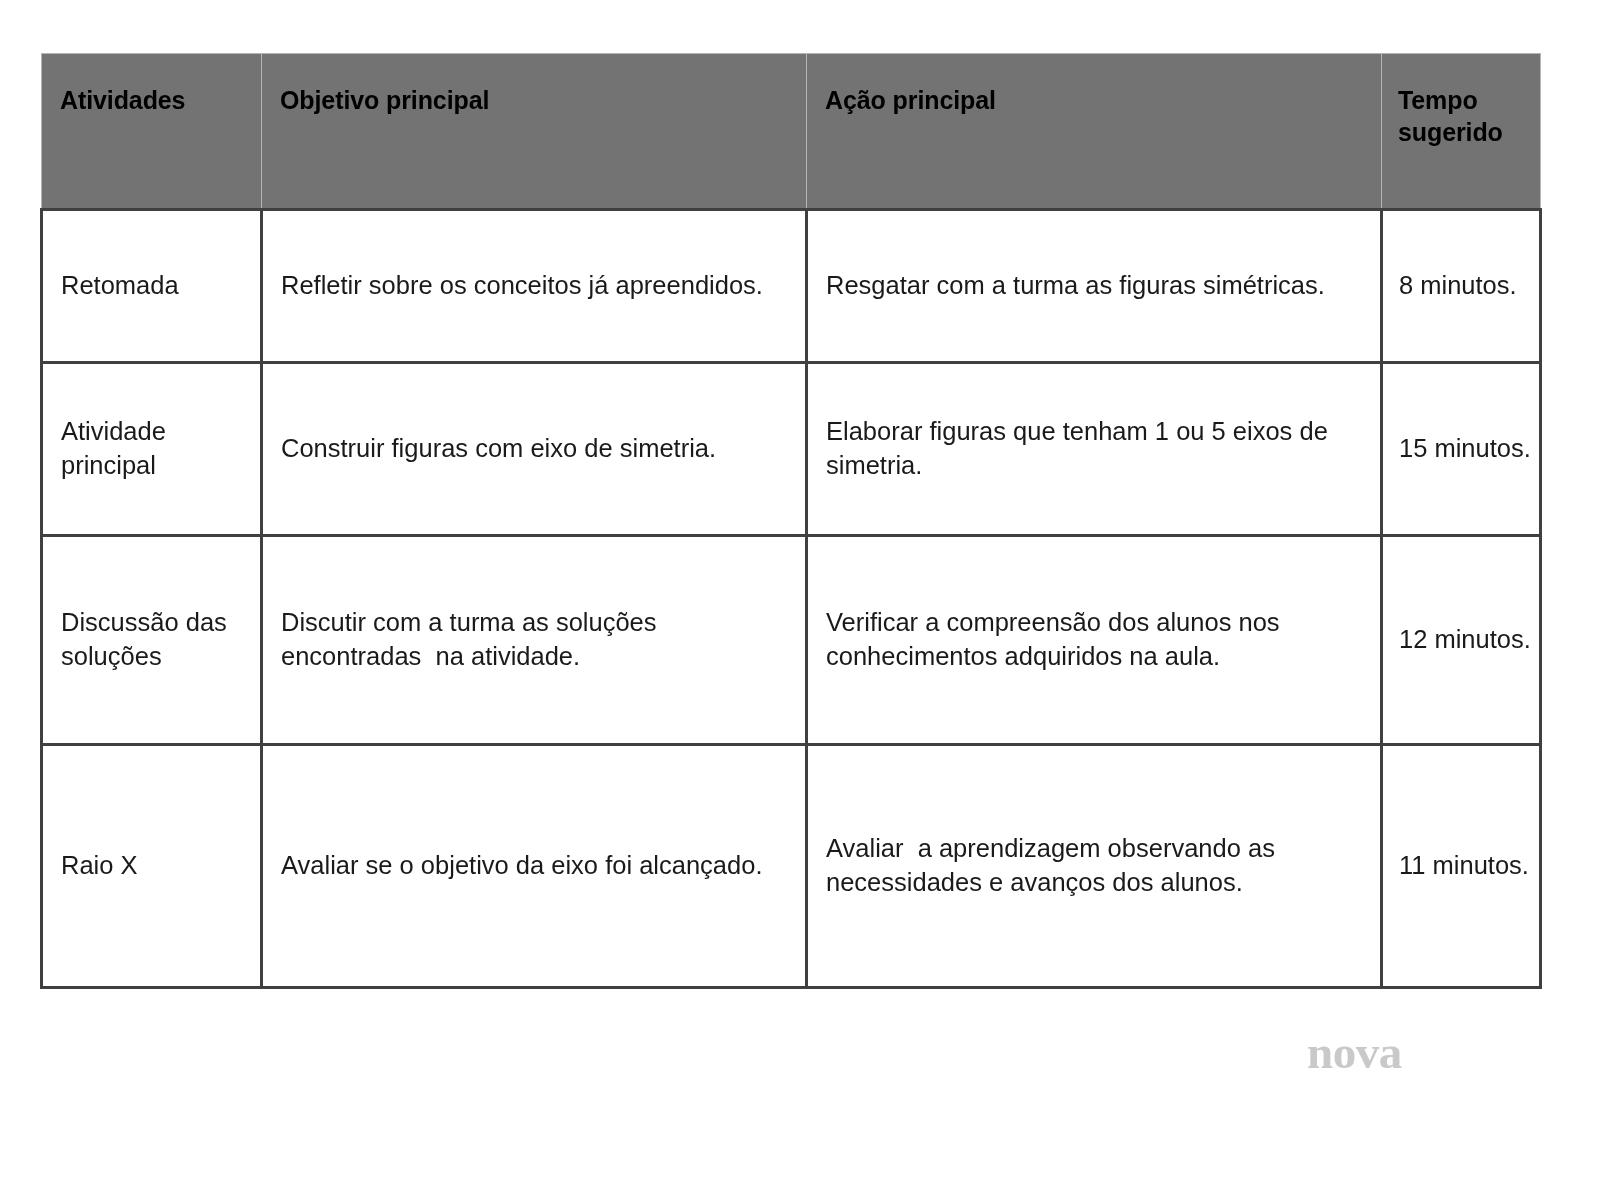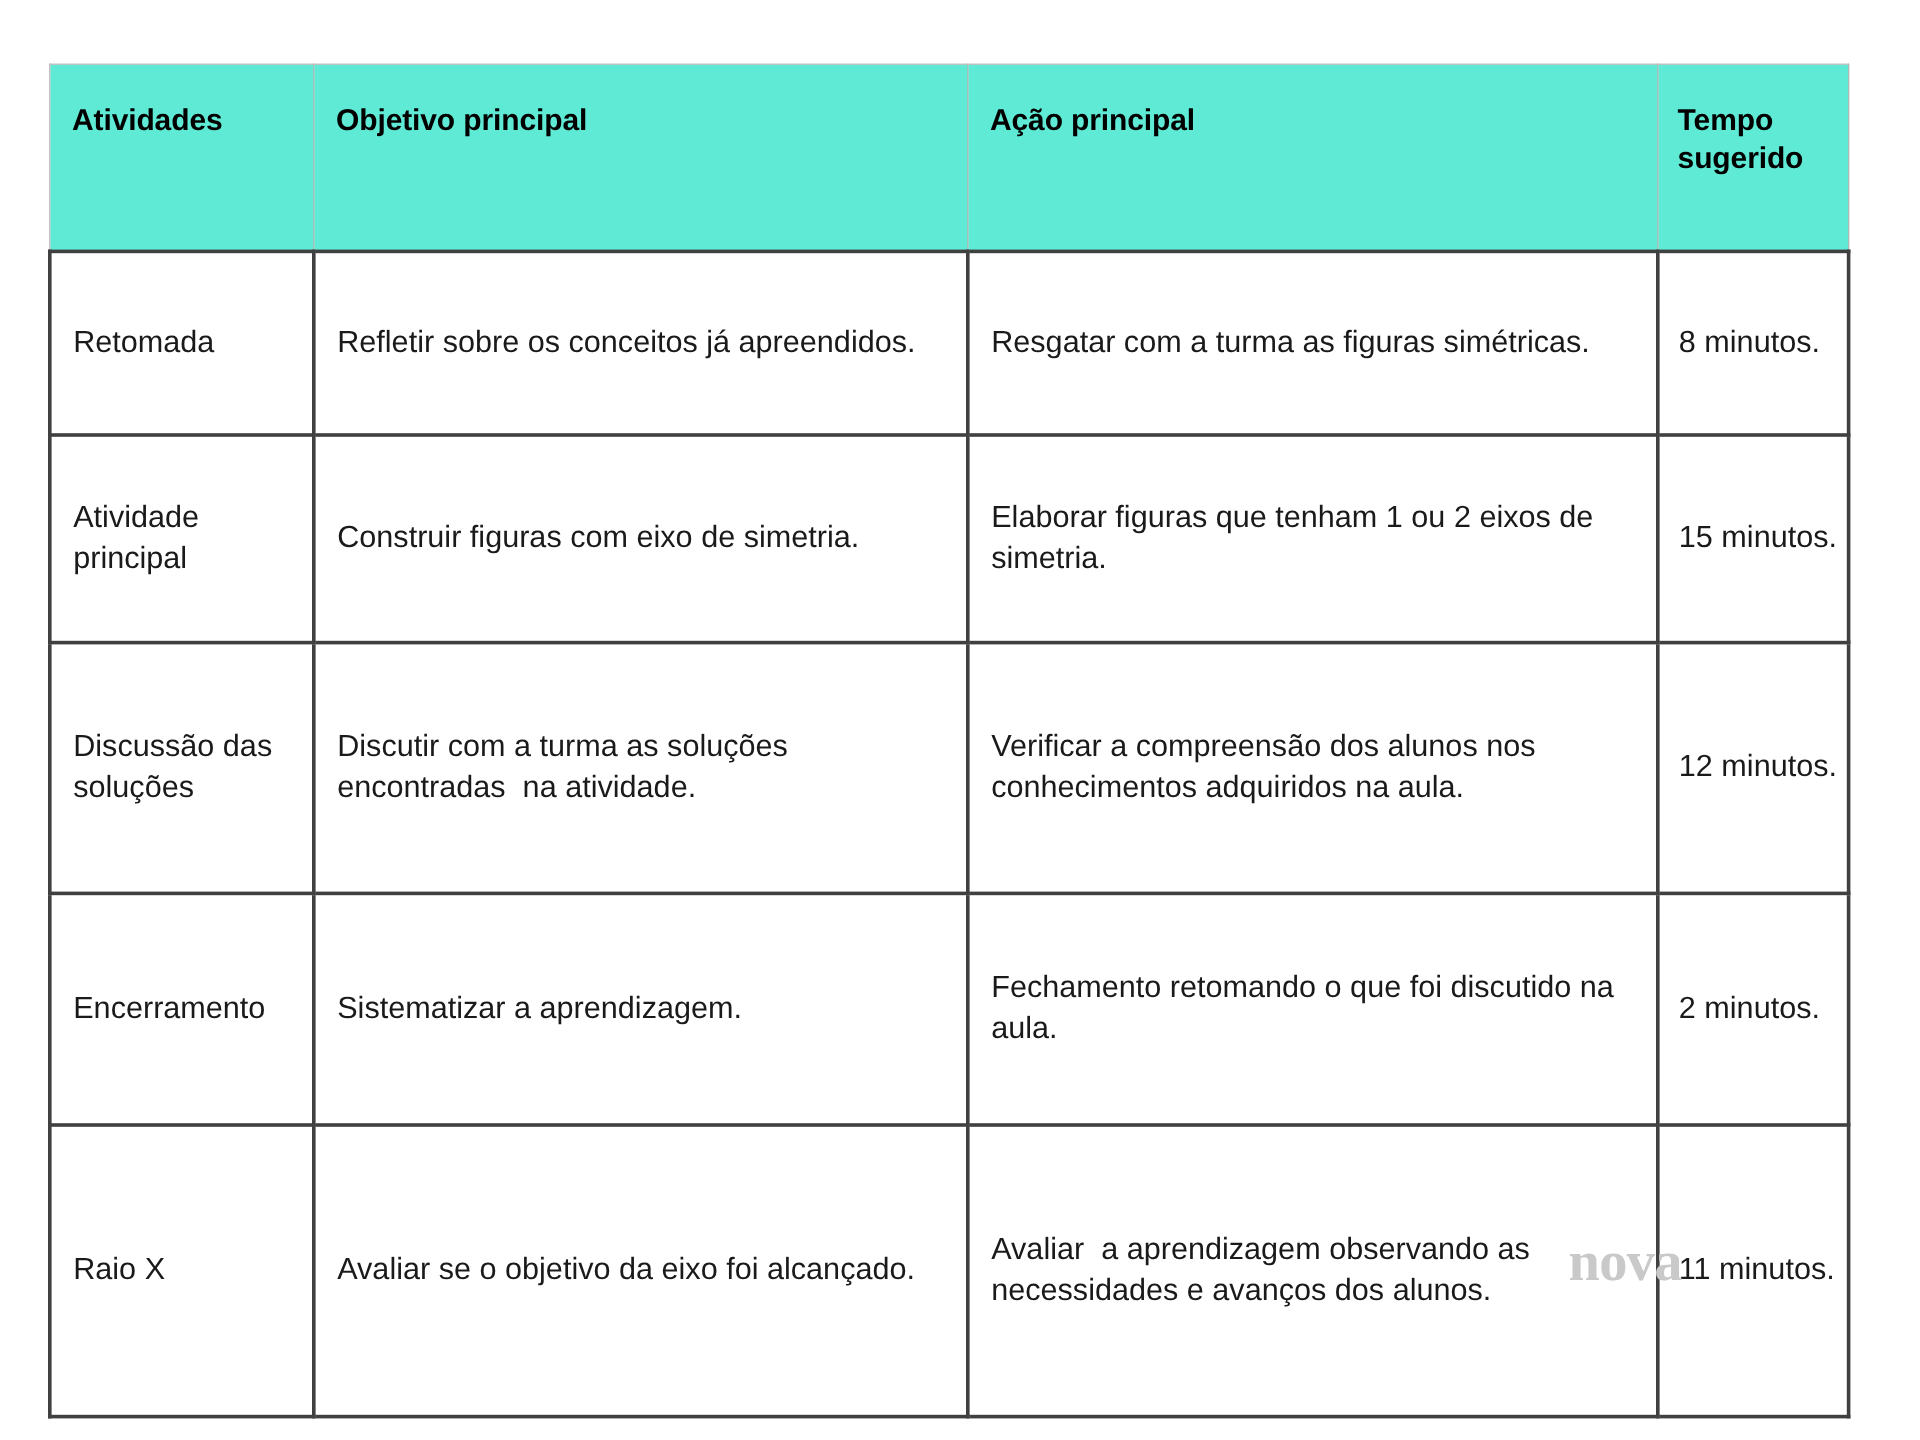--- a/index.html
+++ b/index.html
@@ -34,21 +34,21 @@
     table-layout: fixed;
     border: 1px solid #b5b5b5;
   }
 
   table.plan col.c-atividades { width: 220px; }
   table.plan col.c-objetivo   { width: 545px; }
   table.plan col.c-acao       { width: 575px; }
   table.plan col.c-tempo      { width: 159px; }
 
   table.plan thead th {
-    background: #5eead4;
+    background: #737373;
     border: 1px solid #b5b5b5;
     text-align: left;
     vertical-align: top;
     font-weight: bold;
     font-size: 25px;
     line-height: 1.28;
     color: #000000;
     padding: 30px 18px 60px 18px;
     letter-spacing: -0.1px;
   }
@@ -123,34 +123,28 @@
       <tbody>
         <tr class="r0">
           <td class="td-atividades">Retomada</td>
           <td class="td-objetivo">Refletir sobre os conceitos já apreendidos.</td>
           <td class="td-acao">Resgatar com a turma as figuras simétricas.</td>
           <td class="td-tempo">8 minutos.</td>
         </tr>
         <tr class="r1">
           <td class="td-atividades">Atividade principal</td>
           <td class="td-objetivo">Construir figuras com eixo de simetria.</td>
-          <td class="td-acao">Elaborar figuras que tenham 1 ou 2 eixos de simetria.</td>
+          <td class="td-acao">Elaborar figuras que tenham 1 ou 5 eixos de simetria.</td>
           <td class="td-tempo">15 minutos.</td>
         </tr>
         <tr class="r2">
           <td class="td-atividades">Discussão das soluções</td>
           <td class="td-objetivo">Discutir com a turma as soluções encontradas  na atividade.</td>
           <td class="td-acao">Verificar a compreensão dos alunos nos conhecimentos adquiridos na aula.</td>
           <td class="td-tempo">12 minutos.</td>
-        </tr>
-        <tr class="r3">
-          <td class="td-atividades">Encerramento</td>
-          <td class="td-objetivo">Sistematizar a aprendizagem.</td>
-          <td class="td-acao">Fechamento retomando o que foi discutido na aula.</td>
-          <td class="td-tempo">2 minutos.</td>
         </tr>
         <tr class="r4">
           <td class="td-atividades">Raio X</td>
           <td class="td-objetivo">Avaliar se o objetivo da eixo foi alcançado.</td>
           <td class="td-acao">Avaliar  a aprendizagem observando as necessidades e avanços dos alunos.</td>
           <td class="td-tempo">11 minutos.</td>
         </tr>
       </tbody>
     </table>
   </div>

